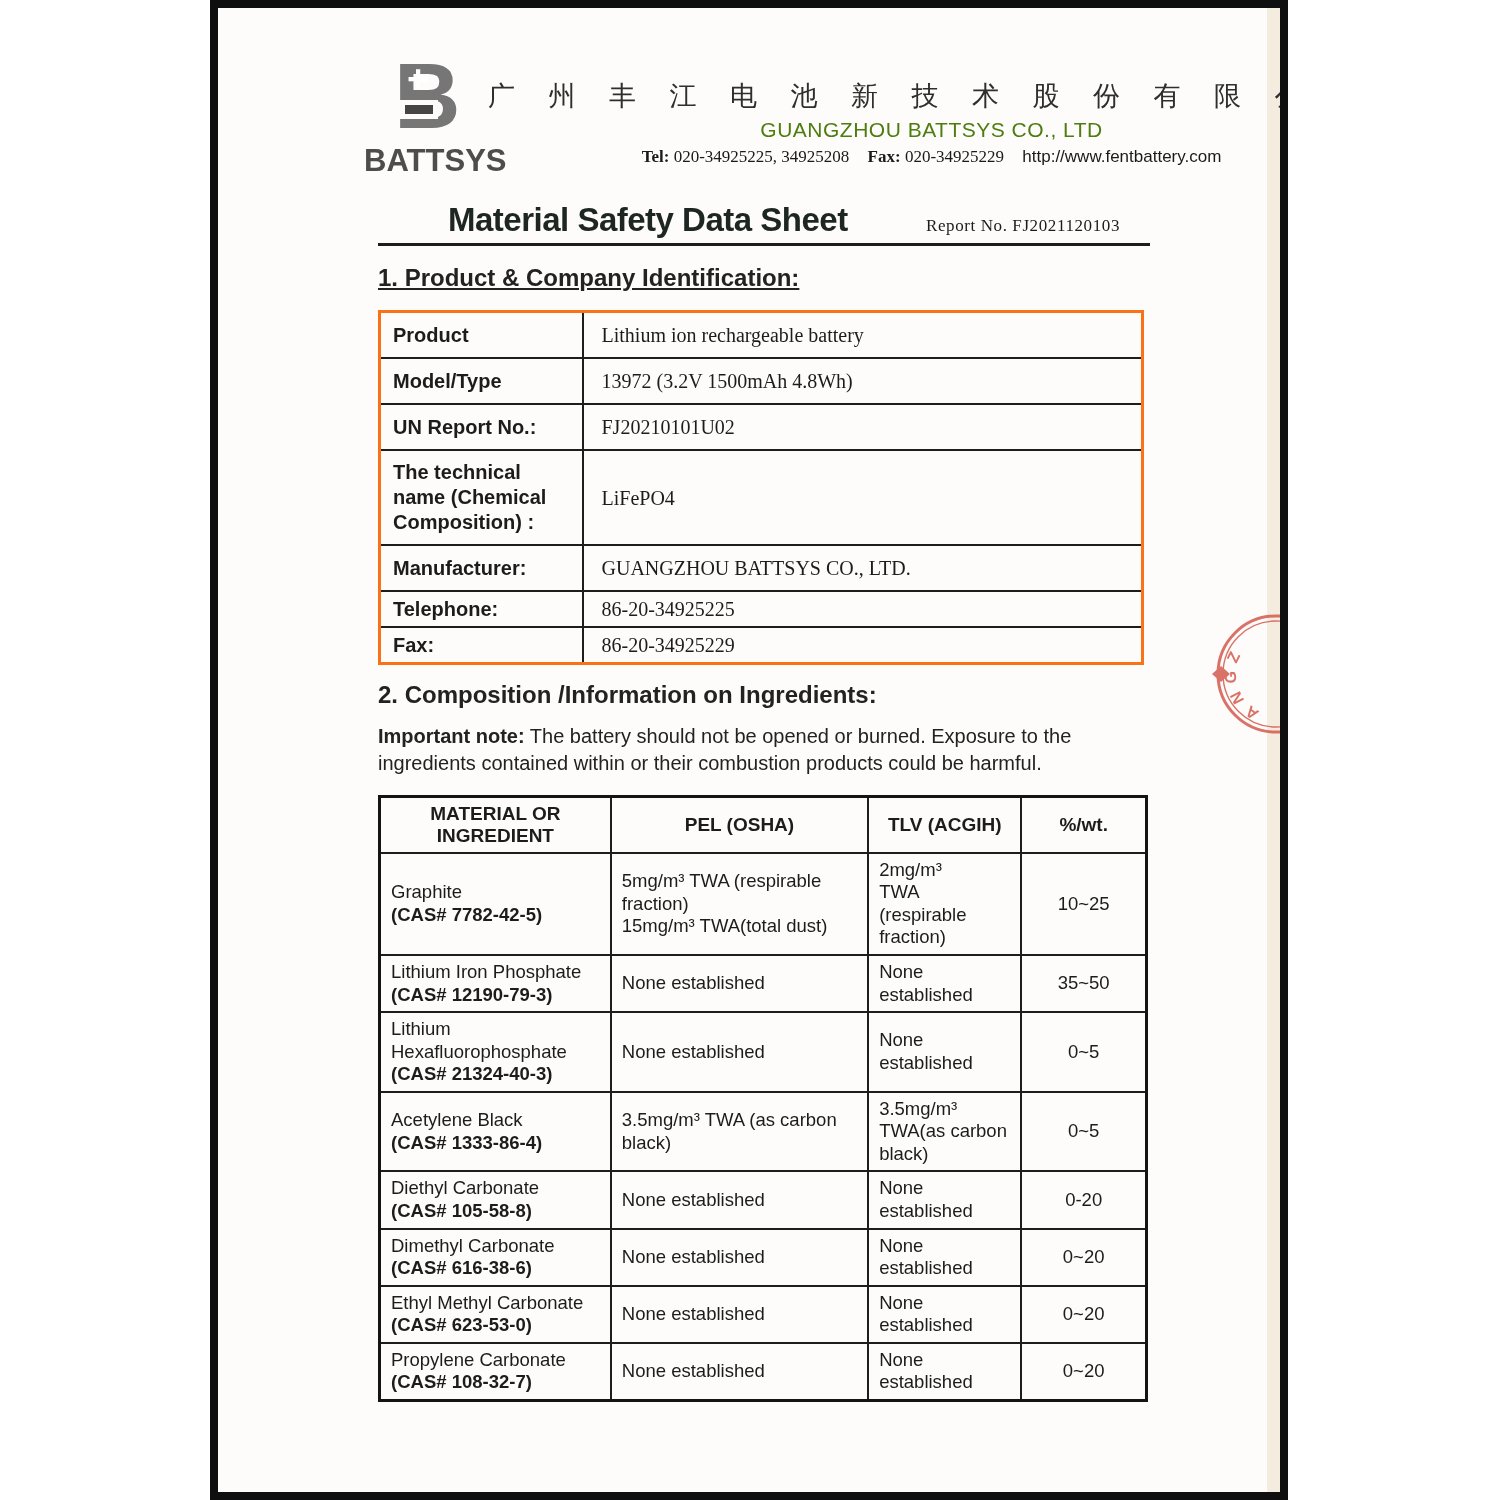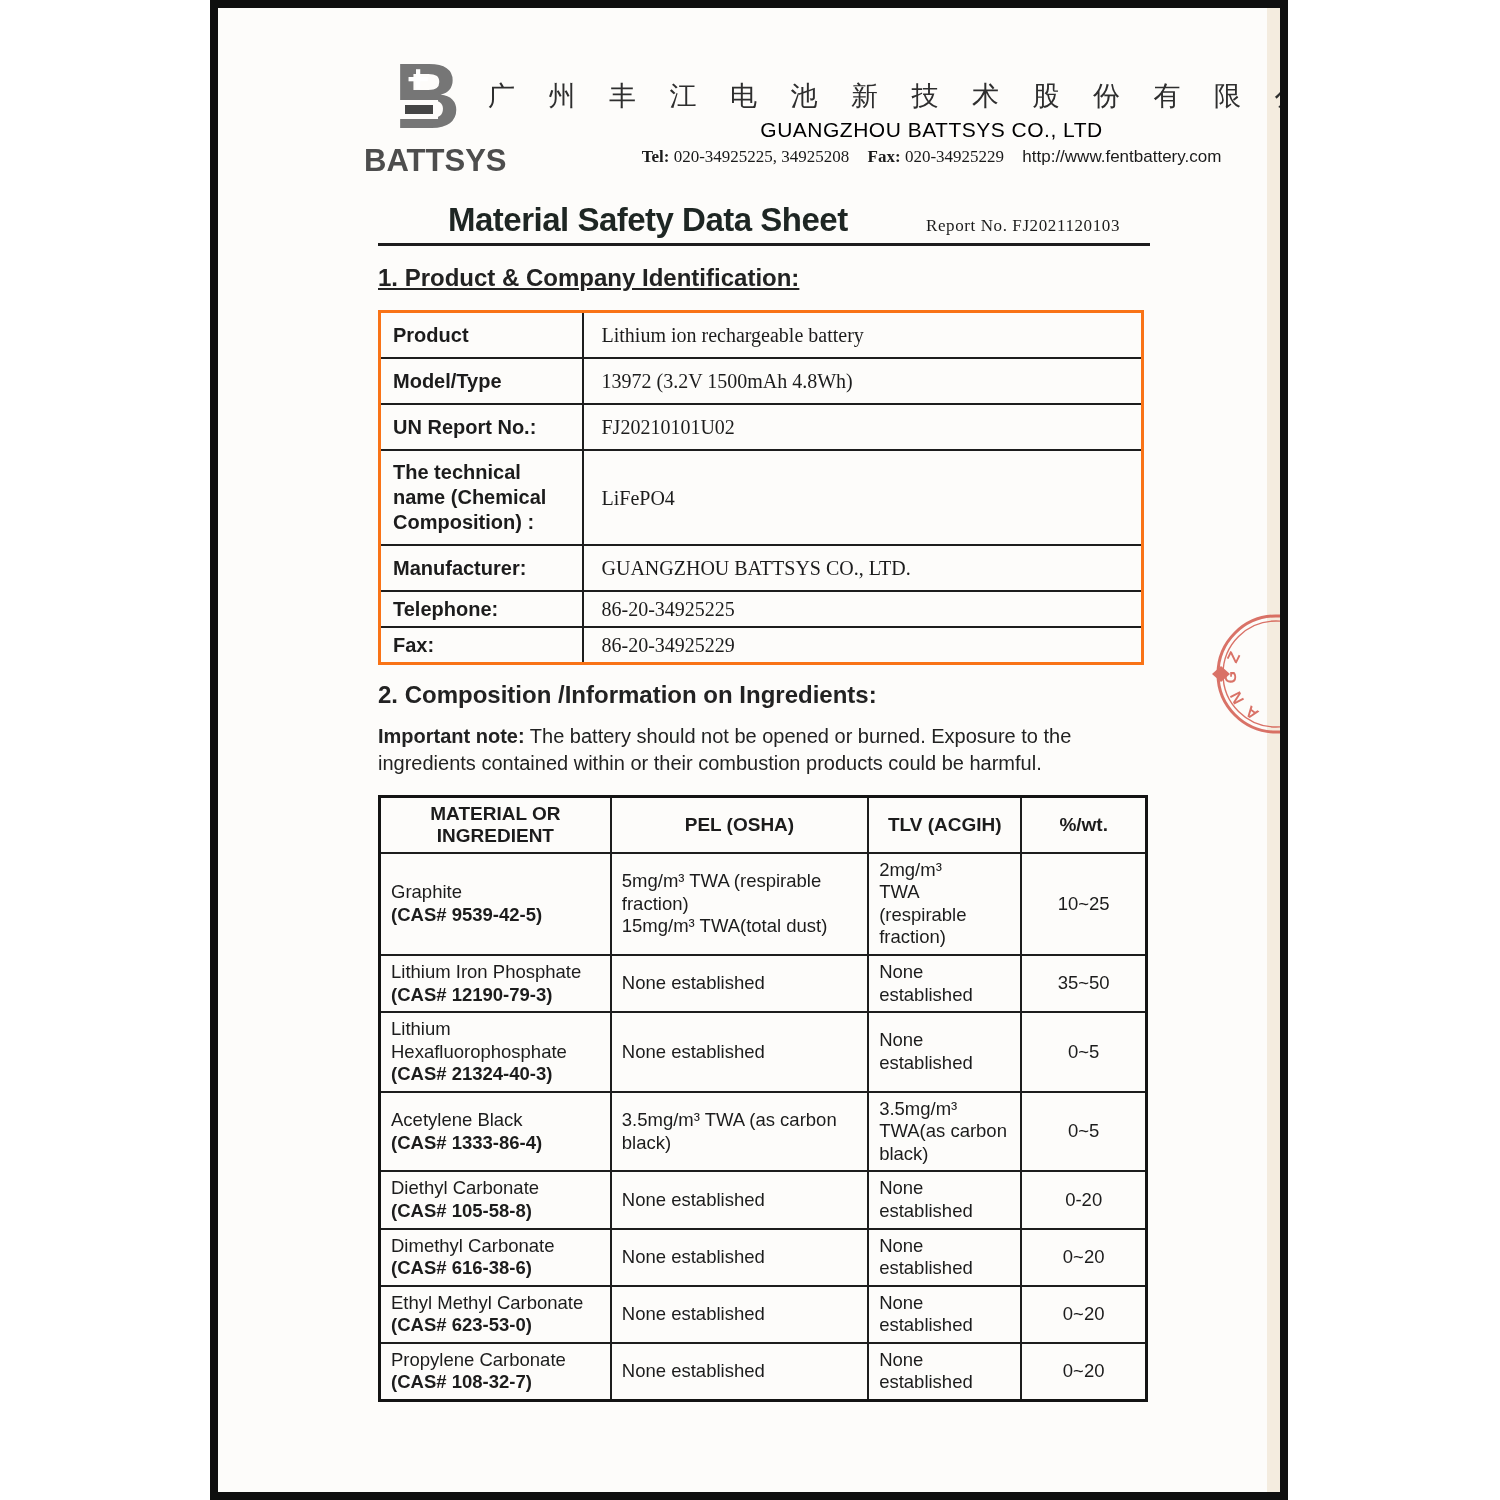--- a/index.html
+++ b/index.html
@@ -22,21 +22,21 @@
                    font-family:"Liberation Sans",sans-serif; }
   .b-plus { position:absolute; top:2px; left:13px; color:#ffffff; font-weight:bold;
             font-size:38px; line-height:38px; }
   .b-minus { position:absolute; top:47px; left:11px; width:28px; height:9px;
              background:#454545; box-shadow:0 0 0 5px #fdfcfa; }
   .brand { font-weight:bold; font-size:32px; color:#4d4d4d; margin-top:6px;
            letter-spacing:0px; transform:scaleX(.97); transform-origin:left; }
   .hdr-center { flex:1; text-align:center; padding-top:20px; }
   .hdr-spacer { width:112px; }
   .cn-name { font-size:27px; letter-spacing:13px; color:#2e2e2e; white-space:nowrap; }
-  .en-name { font-size:21px; color:#000000; margin-top:4px; letter-spacing:.5px; }
+  .en-name { font-size:21px; color:#4d7c0f; margin-top:4px; letter-spacing:.5px; }
   .contact { font-family:"Liberation Serif", serif; font-size:17px; margin-top:5px;
              color:#1a1a1a; white-space:nowrap; }
   .contact b { font-weight:bold; }
   .contact .seg { margin-right:14px; }
   .contact .url { font-family:"Liberation Sans",sans-serif; margin-left:14px;margin-top:8px; }
 
   
   .title-row { display:flex; align-items:flex-end; margin-top:22px; }
   .doc-title { font-weight:bold; font-size:33px; color:#1e2623; margin-left:70px;
                letter-spacing:-.5px; }
@@ -170,21 +170,21 @@
       <tbody>
           <tr>
         <th class="c-mat">MATERIAL OR INGREDIENT</th>
         <th class="c-pel">PEL (OSHA)</th>
         <th class="c-tlv">TLV (ACGIH)</th>
         <th class="c-wt">%/wt.</th>
       </tr>
       <tr>
         <td class="mat">
           <div>Graphite</div>
-          <div class="cas">(CAS# 9539-42-5)</div>
+          <div class="cas">(CAS# 7782-42-5)</div>
             </td>
         <td class="pel">5mg/m³ TWA (respirable fraction)
 15mg/m³ TWA(total dust)</td>
         <td class="tlv">2mg/m³
 TWA (respirable fraction)</td>
         <td class="wt">10~25</td>
           </tr>
       <tr>
         <td class="mat">
           <div>Lithium Iron Phosphate</div>

